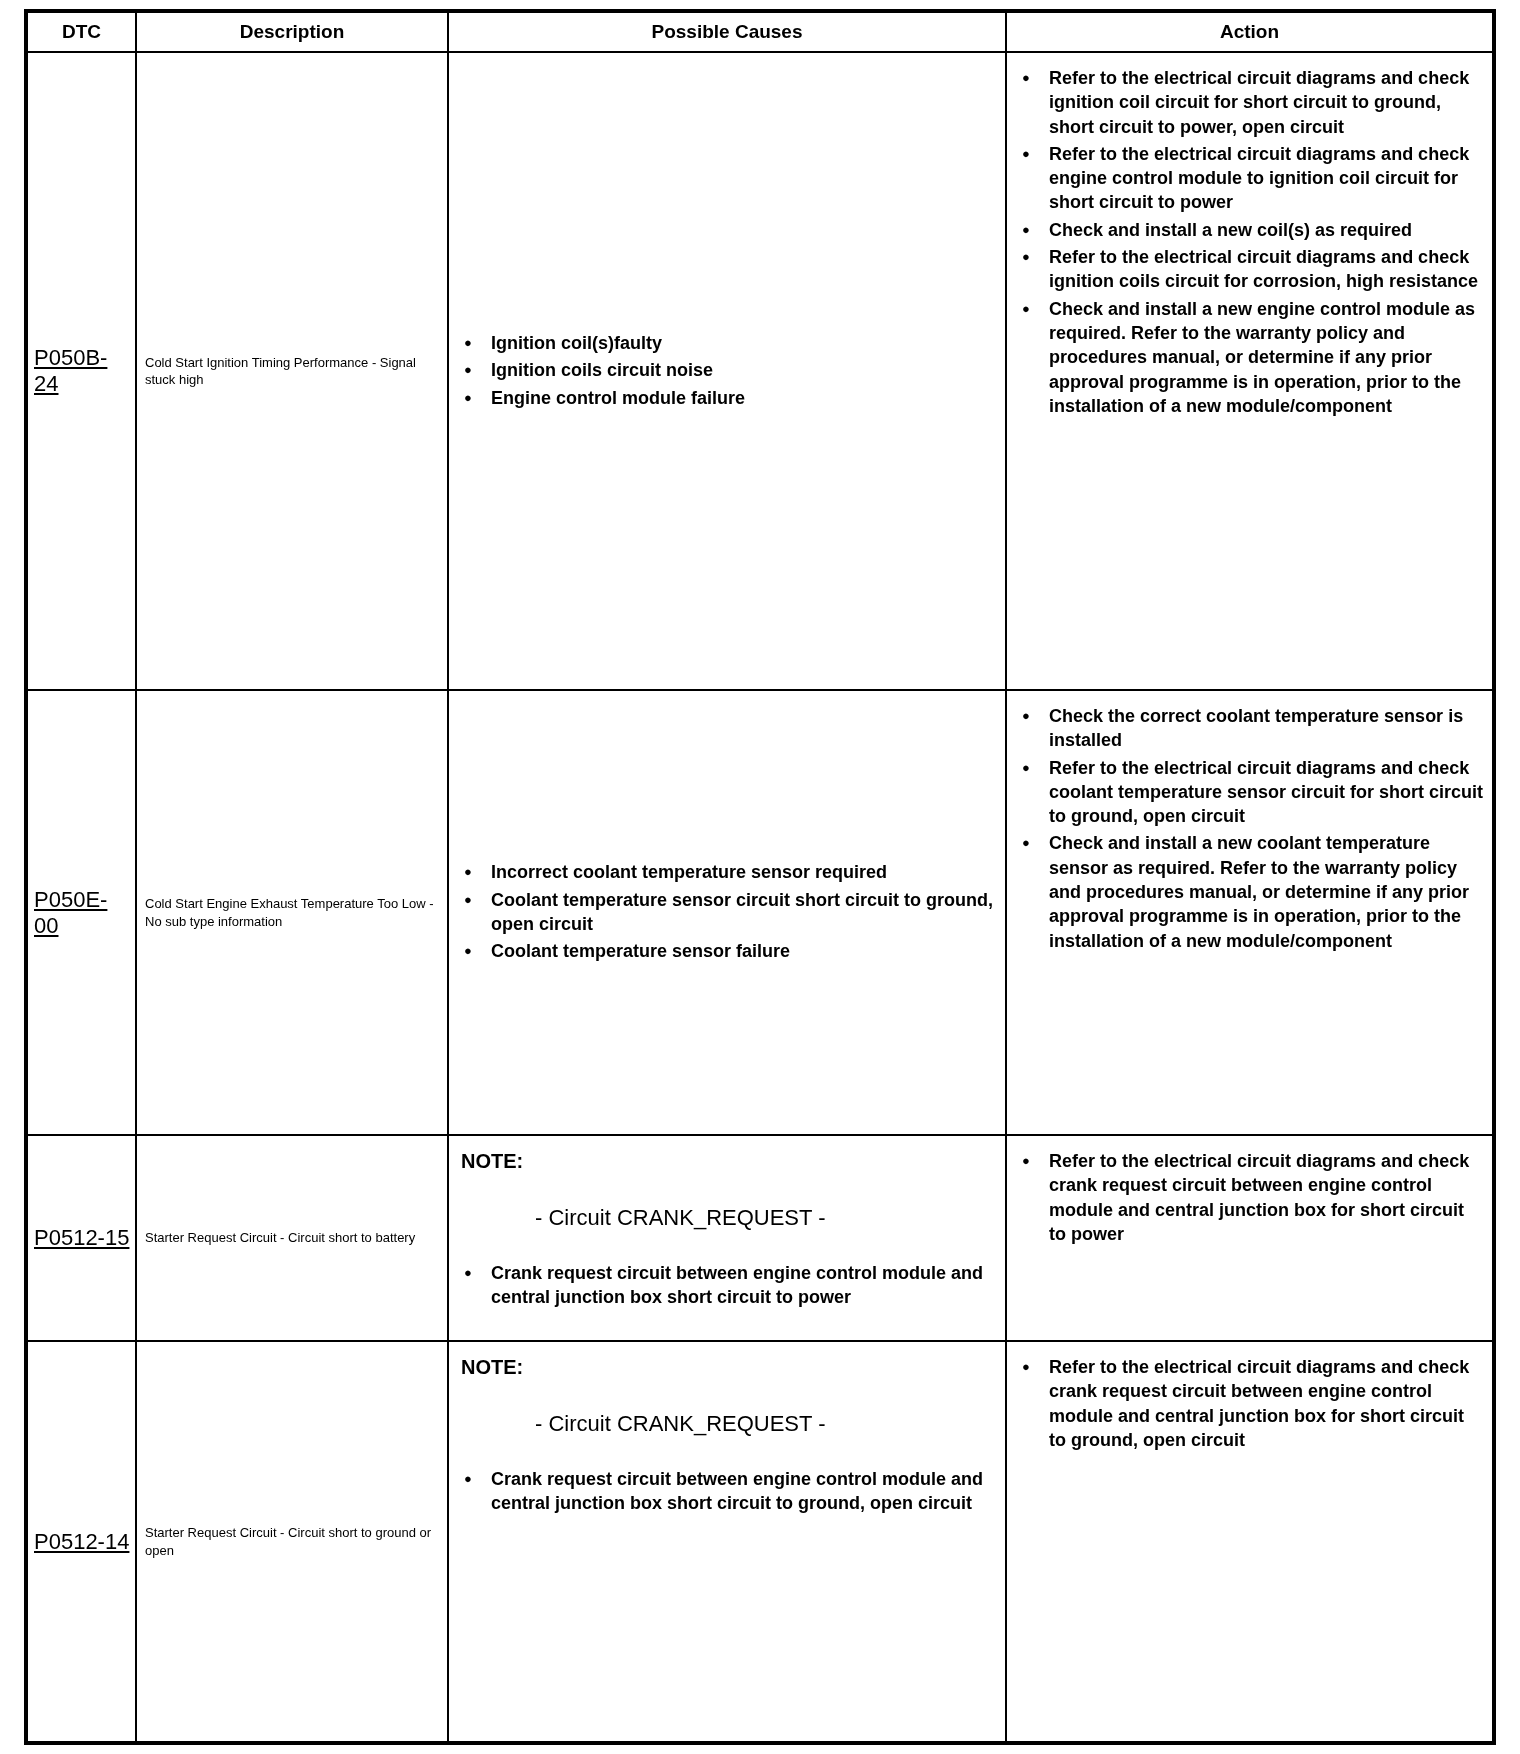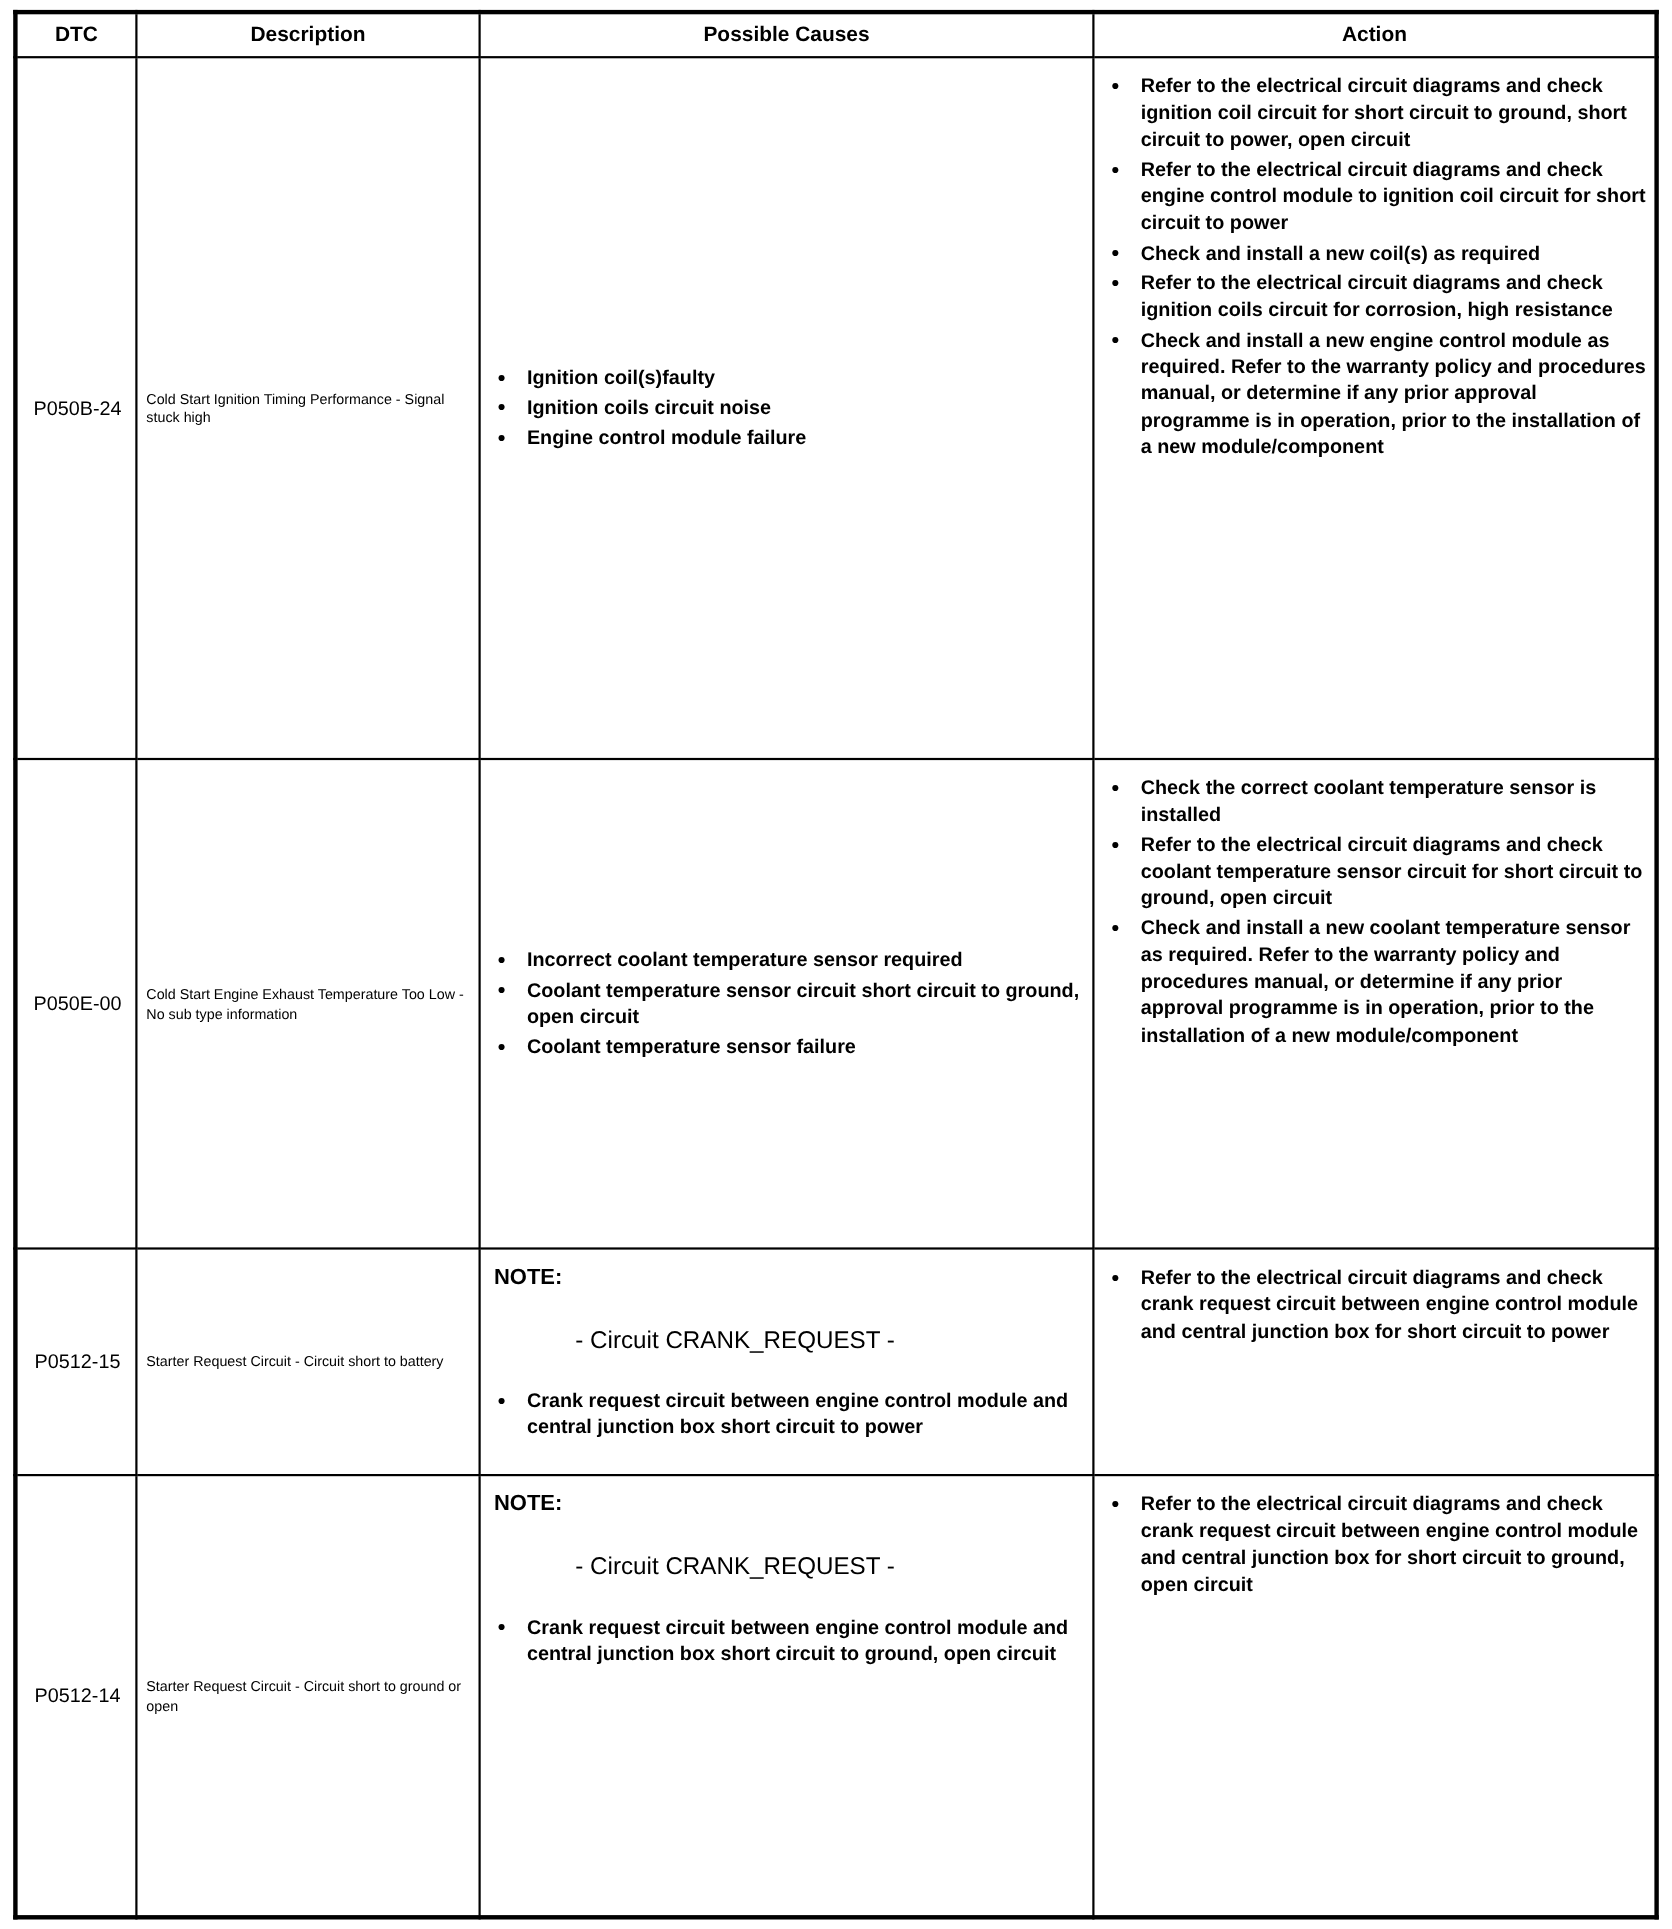--- a/index.html
+++ b/index.html
@@ -3,21 +3,21 @@
 <meta charset="utf-8">
 <style>
   * { margin: 0; padding: 0; box-sizing: border-box; }
   html, body { background: #ffffff; }
   body {
     width: 1520px;
     font-family: "Liberation Sans", "DejaVu Sans", sans-serif;
     color: #000000;
     -webkit-font-smoothing: antialiased;
   }
-  .page { padding: 9px 12px; }
+  .page { padding: 9px 24px; }
 
   table.dtc-table {
     width: 100%;
     border-collapse: collapse;
     table-layout: fixed;
     border: 4px solid #000;
   }
   .dtc-table th, .dtc-table td {
     border: 2px solid #000;
   }
@@ -31,24 +31,25 @@
     height: 40px;
   }
 
   
   tbody tr:nth-child(1) { height: 638px; }
   tbody tr:nth-child(2) { height: 445px; }
   tbody tr:nth-child(3) { height: 206px; }
   tbody tr:nth-child(4) { height: 402px; }
 
   td.col-dtc {
-    font-size: 18px;
+    font-size: 22px;
     padding: 4px 4px 4px 6px;
     vertical-align: middle;
-    text-align: center;
+    text-align: left;
+    text-decoration: underline;
   }
   td.col-desc {
     font-size: 13px;
     line-height: 1.32;
     padding: 6px 8px;
     vertical-align: middle;
   }
   td.col-causes {
     padding: 14px 8px 12px 12px;
     vertical-align: top;

